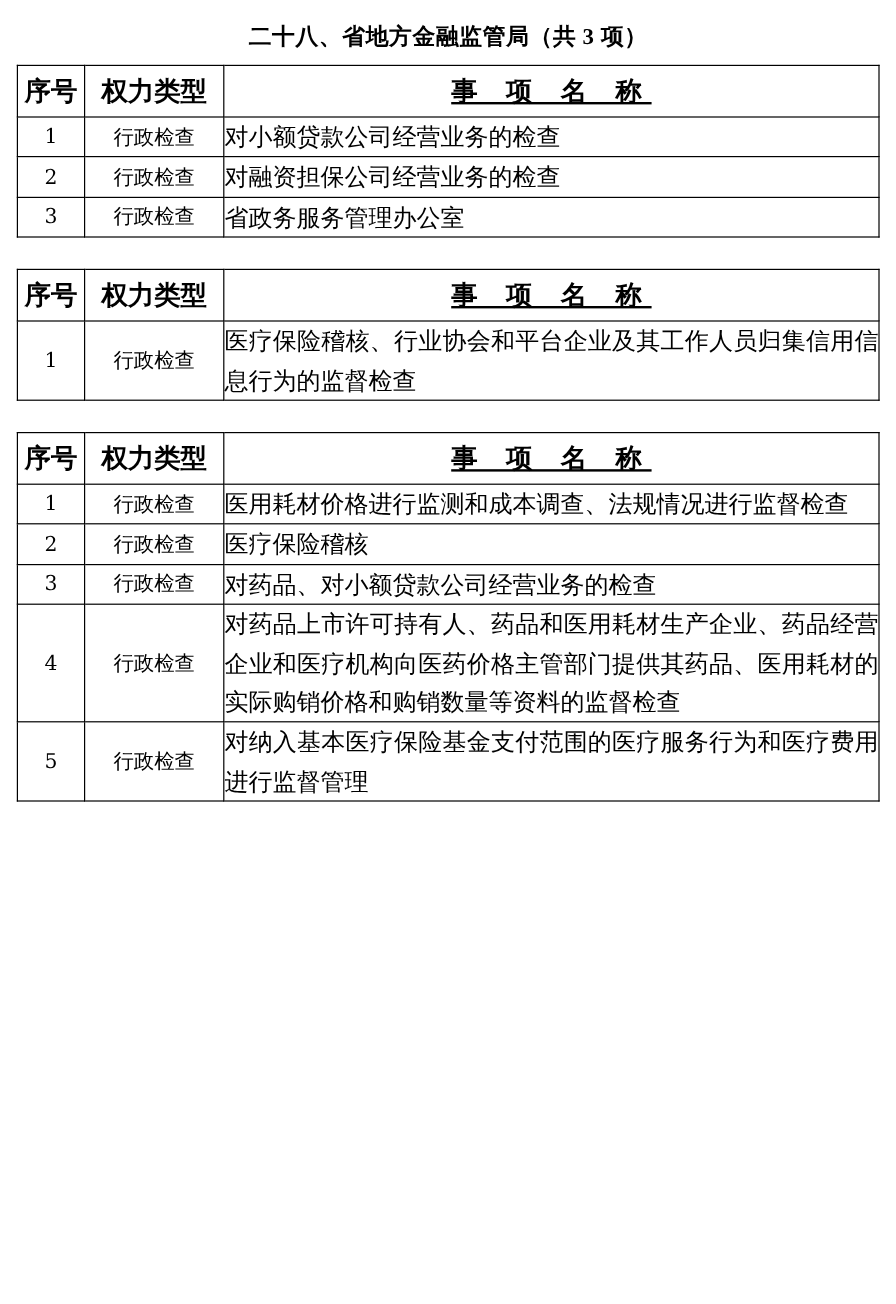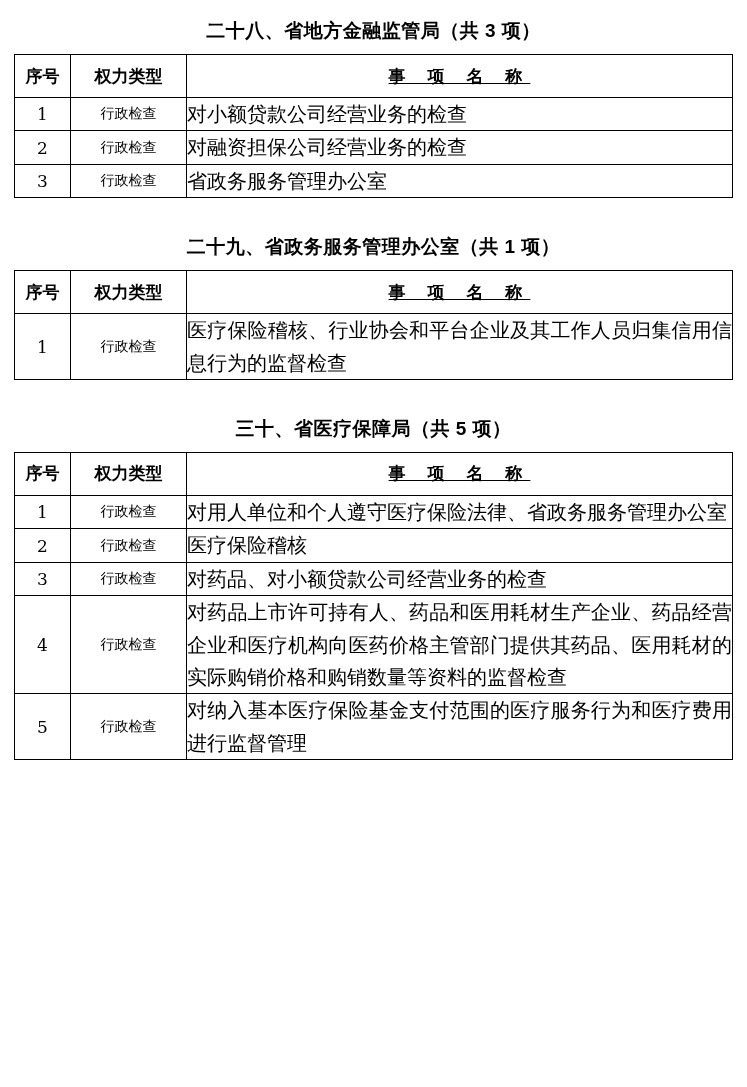--- a/index.html
+++ b/index.html
@@ -17,21 +17,21 @@
     width: 747px;
     min-height: 1087px;
     box-sizing: border-box;
     padding: 8px 14px 0 14px;
     position: relative;
   }
   .section {
     margin-bottom: 0;
   }
   .section-title {
-    font-family: Liberation Sans, sans-serif;
+    font-family: Liberation Serif, serif;
     font-weight: bold;
     font-size: 19px;
     letter-spacing: 0.5px;
     text-align: center;
     margin: 0;
     padding: 10px 0 10px 0;
     white-space: nowrap;
   }
   table.pw {
     border-collapse: collapse;
@@ -39,39 +39,39 @@
     margin: 0 auto;
     table-layout: fixed;
   }
   table.pw td, table.pw th {
     border: 1px solid #000000;
     padding: 0;
     vertical-align: middle;
   }
   th.h {
     font-weight: bold;
-    font-size: 17px;
+    font-size: 22px;
     text-align: center;
     height: 42px;
     font-family: "DejaVu Sans", "Liberation Sans", sans-serif;
   }
   th.h-name {
     letter-spacing: 8px;
     padding-left: 8px;
     text-decoration: underline;
   }
   td.idx {
     text-align: center;
     font-size: 17px;
     font-family: "DejaVu Serif", "Liberation Serif", serif;
     width: 56px;
   }
   td.type {
     text-align: center;
-    font-size: 14px;
+    font-size: 17px;
     font-family: Liberation Mono, monospace;
     width: 116px;
     white-space: nowrap;
   }
   td.name {
     font-size: 20px;
     font-family: "DejaVu Serif", "Liberation Serif", serif;
     line-height: 1.62;
     padding: 7px 6px 7px 8px;
     text-align: justify;
@@ -119,21 +119,20 @@
           <td class="type">行政检查</td>
           <td class="name">省政务服务管理办公室</td>
         </tr>
       </tbody>
     </table>
   </div>
 
   <div class="gap"></div>
 
   <div class="section">
-    <div class="section-title">二十九、省政务服务管理办公室（共 1 项）</div>
     <table class="pw">
       <colgroup>
           <col class="c-idx">
           <col class="c-type">
           <col class="c-name">
         </colgroup>
       <thead>
         <tr>
           <th class="h">序号</th>
           <th class="h">权力类型</th>
@@ -146,39 +145,38 @@
           <td class="type">行政检查</td>
           <td class="name">医疗保险稽核、行业协会和平台企业及其工作人员归集信用信息行为的监督检查</td>
         </tr>
       </tbody>
     </table>
   </div>
 
   <div class="gap"></div>
 
   <div class="section">
-    <div class="section-title">三十、省医疗保障局（共 5 项）</div>
     <table class="pw">
       <colgroup>
           <col class="c-idx">
           <col class="c-type">
           <col class="c-name">
         </colgroup>
       <thead>
         <tr>
           <th class="h">序号</th>
           <th class="h">权力类型</th>
           <th class="h h-name">事 项 名 称</th>
         </tr>
       </thead>
       <tbody>
         <tr>
           <td class="idx">1</td>
           <td class="type">行政检查</td>
-          <td class="name">对用人单位和个人遵守医疗保险法律、省政务服务管理办公室</td>
+          <td class="name">医用耗材价格进行监测和成本调查、法规情况进行监督检查</td>
         </tr>
         <tr>
           <td class="idx">2</td>
           <td class="type">行政检查</td>
           <td class="name">医疗保险稽核</td>
         </tr>
         <tr>
           <td class="idx">3</td>
           <td class="type">行政检查</td>
           <td class="name">对药品、对小额贷款公司经营业务的检查</td>

